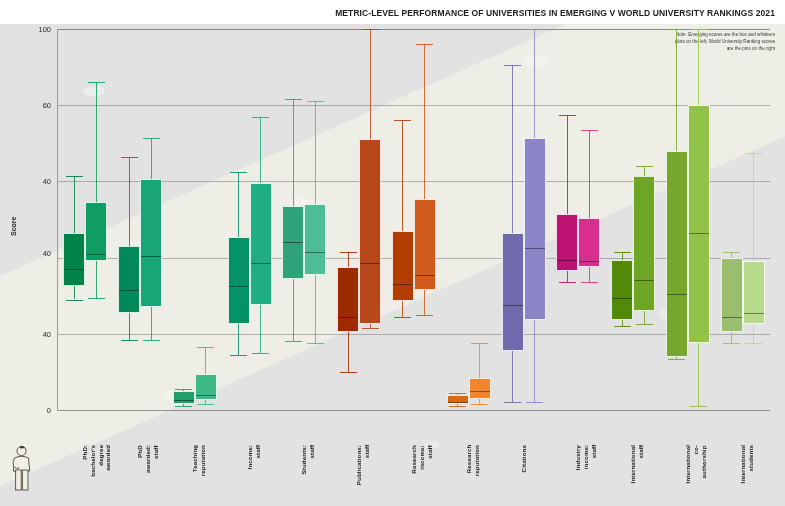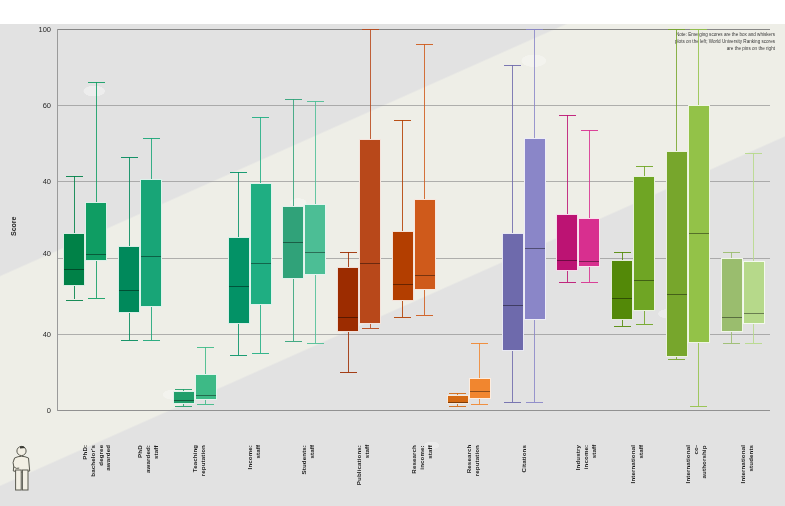--- a/index.html
+++ b/index.html
@@ -93,20 +93,21 @@
 </style>
 </head>
 <body>
 
 <div id="stage">
   <div class="bg-base"></div>
   <div class="bg-diag"></div>
   <div class="bg-tex"></div>
   <div class="bg-top"></div>
 
+  <div class="title">METRIC-LEVEL PERFORMANCE OF UNIVERSITIES IN EMERGING V WORLD UNIVERSITY RANKINGS 2021</div>
   <div class="note">Note: Emerging scores are the box and whiskers plots on the left; World University Ranking scores are the pins on the right</div>
 
   <div class="plot" id="plot">
     <div class="axis-y"></div>
     <div class="axis-x"></div>
     <div id="grid">
         <div class="gridline" style="top: 381px;"></div>
         <div class="gridline" style="top: 304.8px;"></div>
         <div class="gridline" style="top: 228.6px;"></div>
         <div class="gridline" style="top: 152.4px;"></div>

